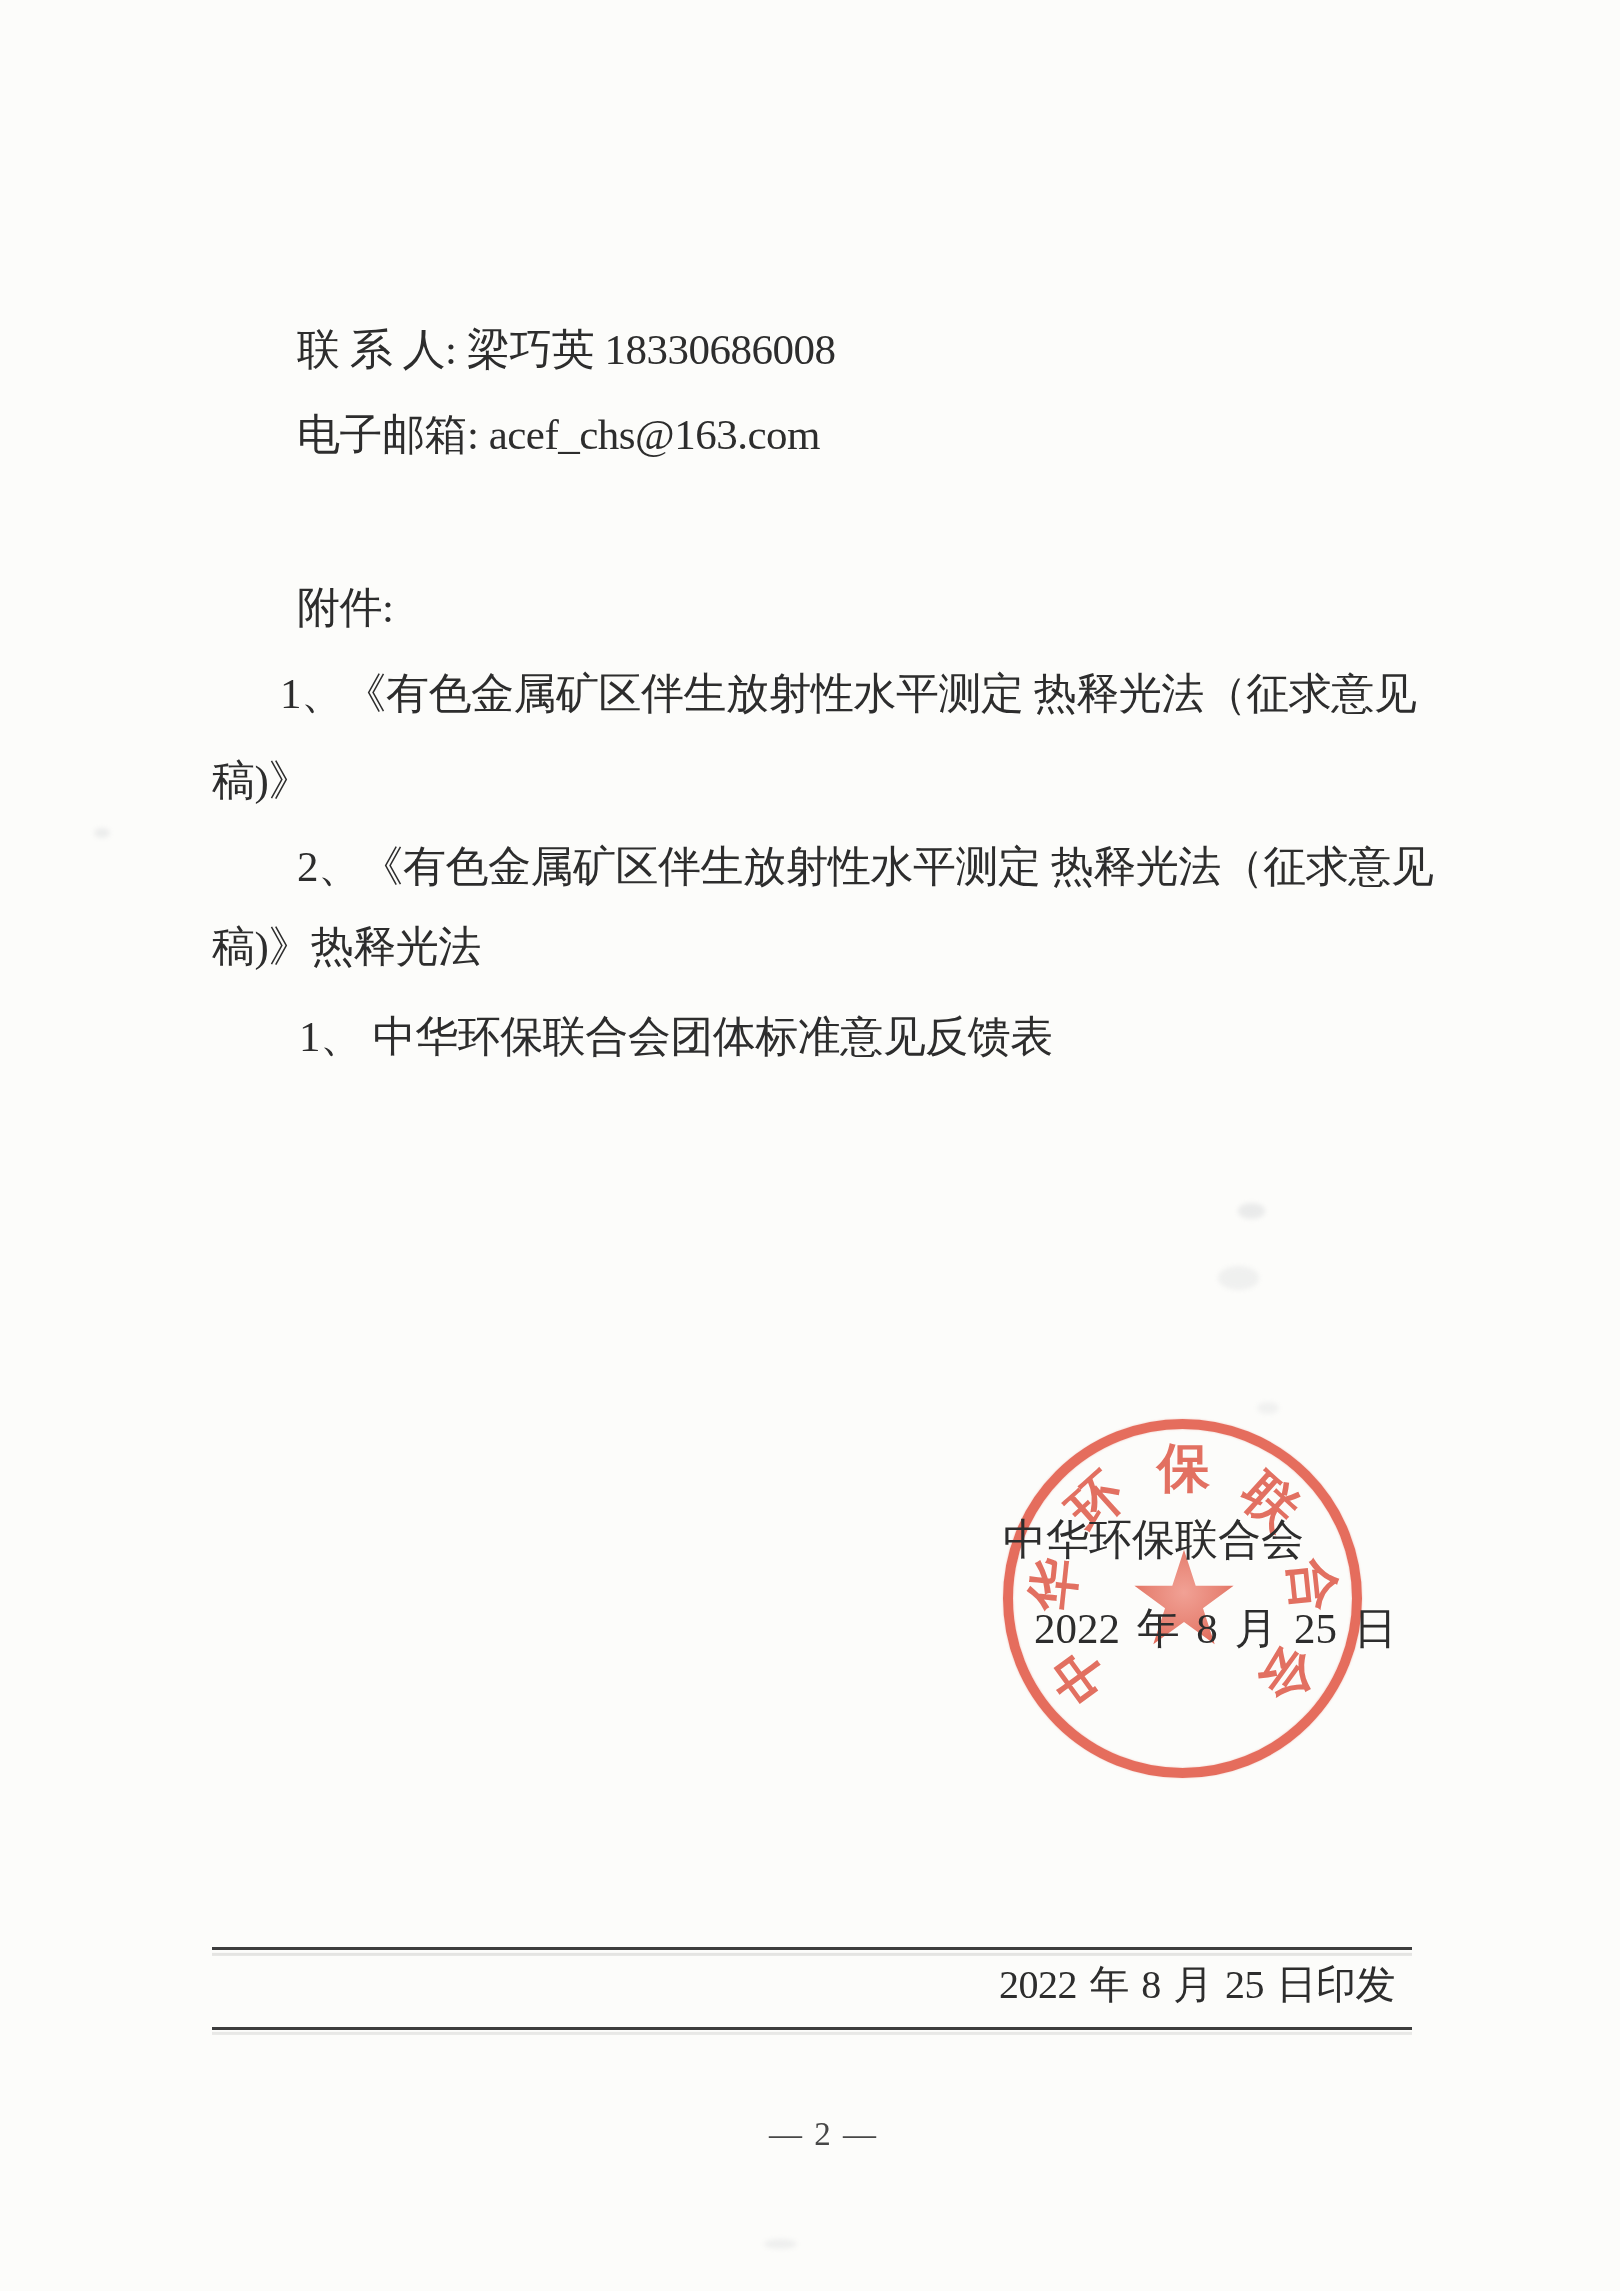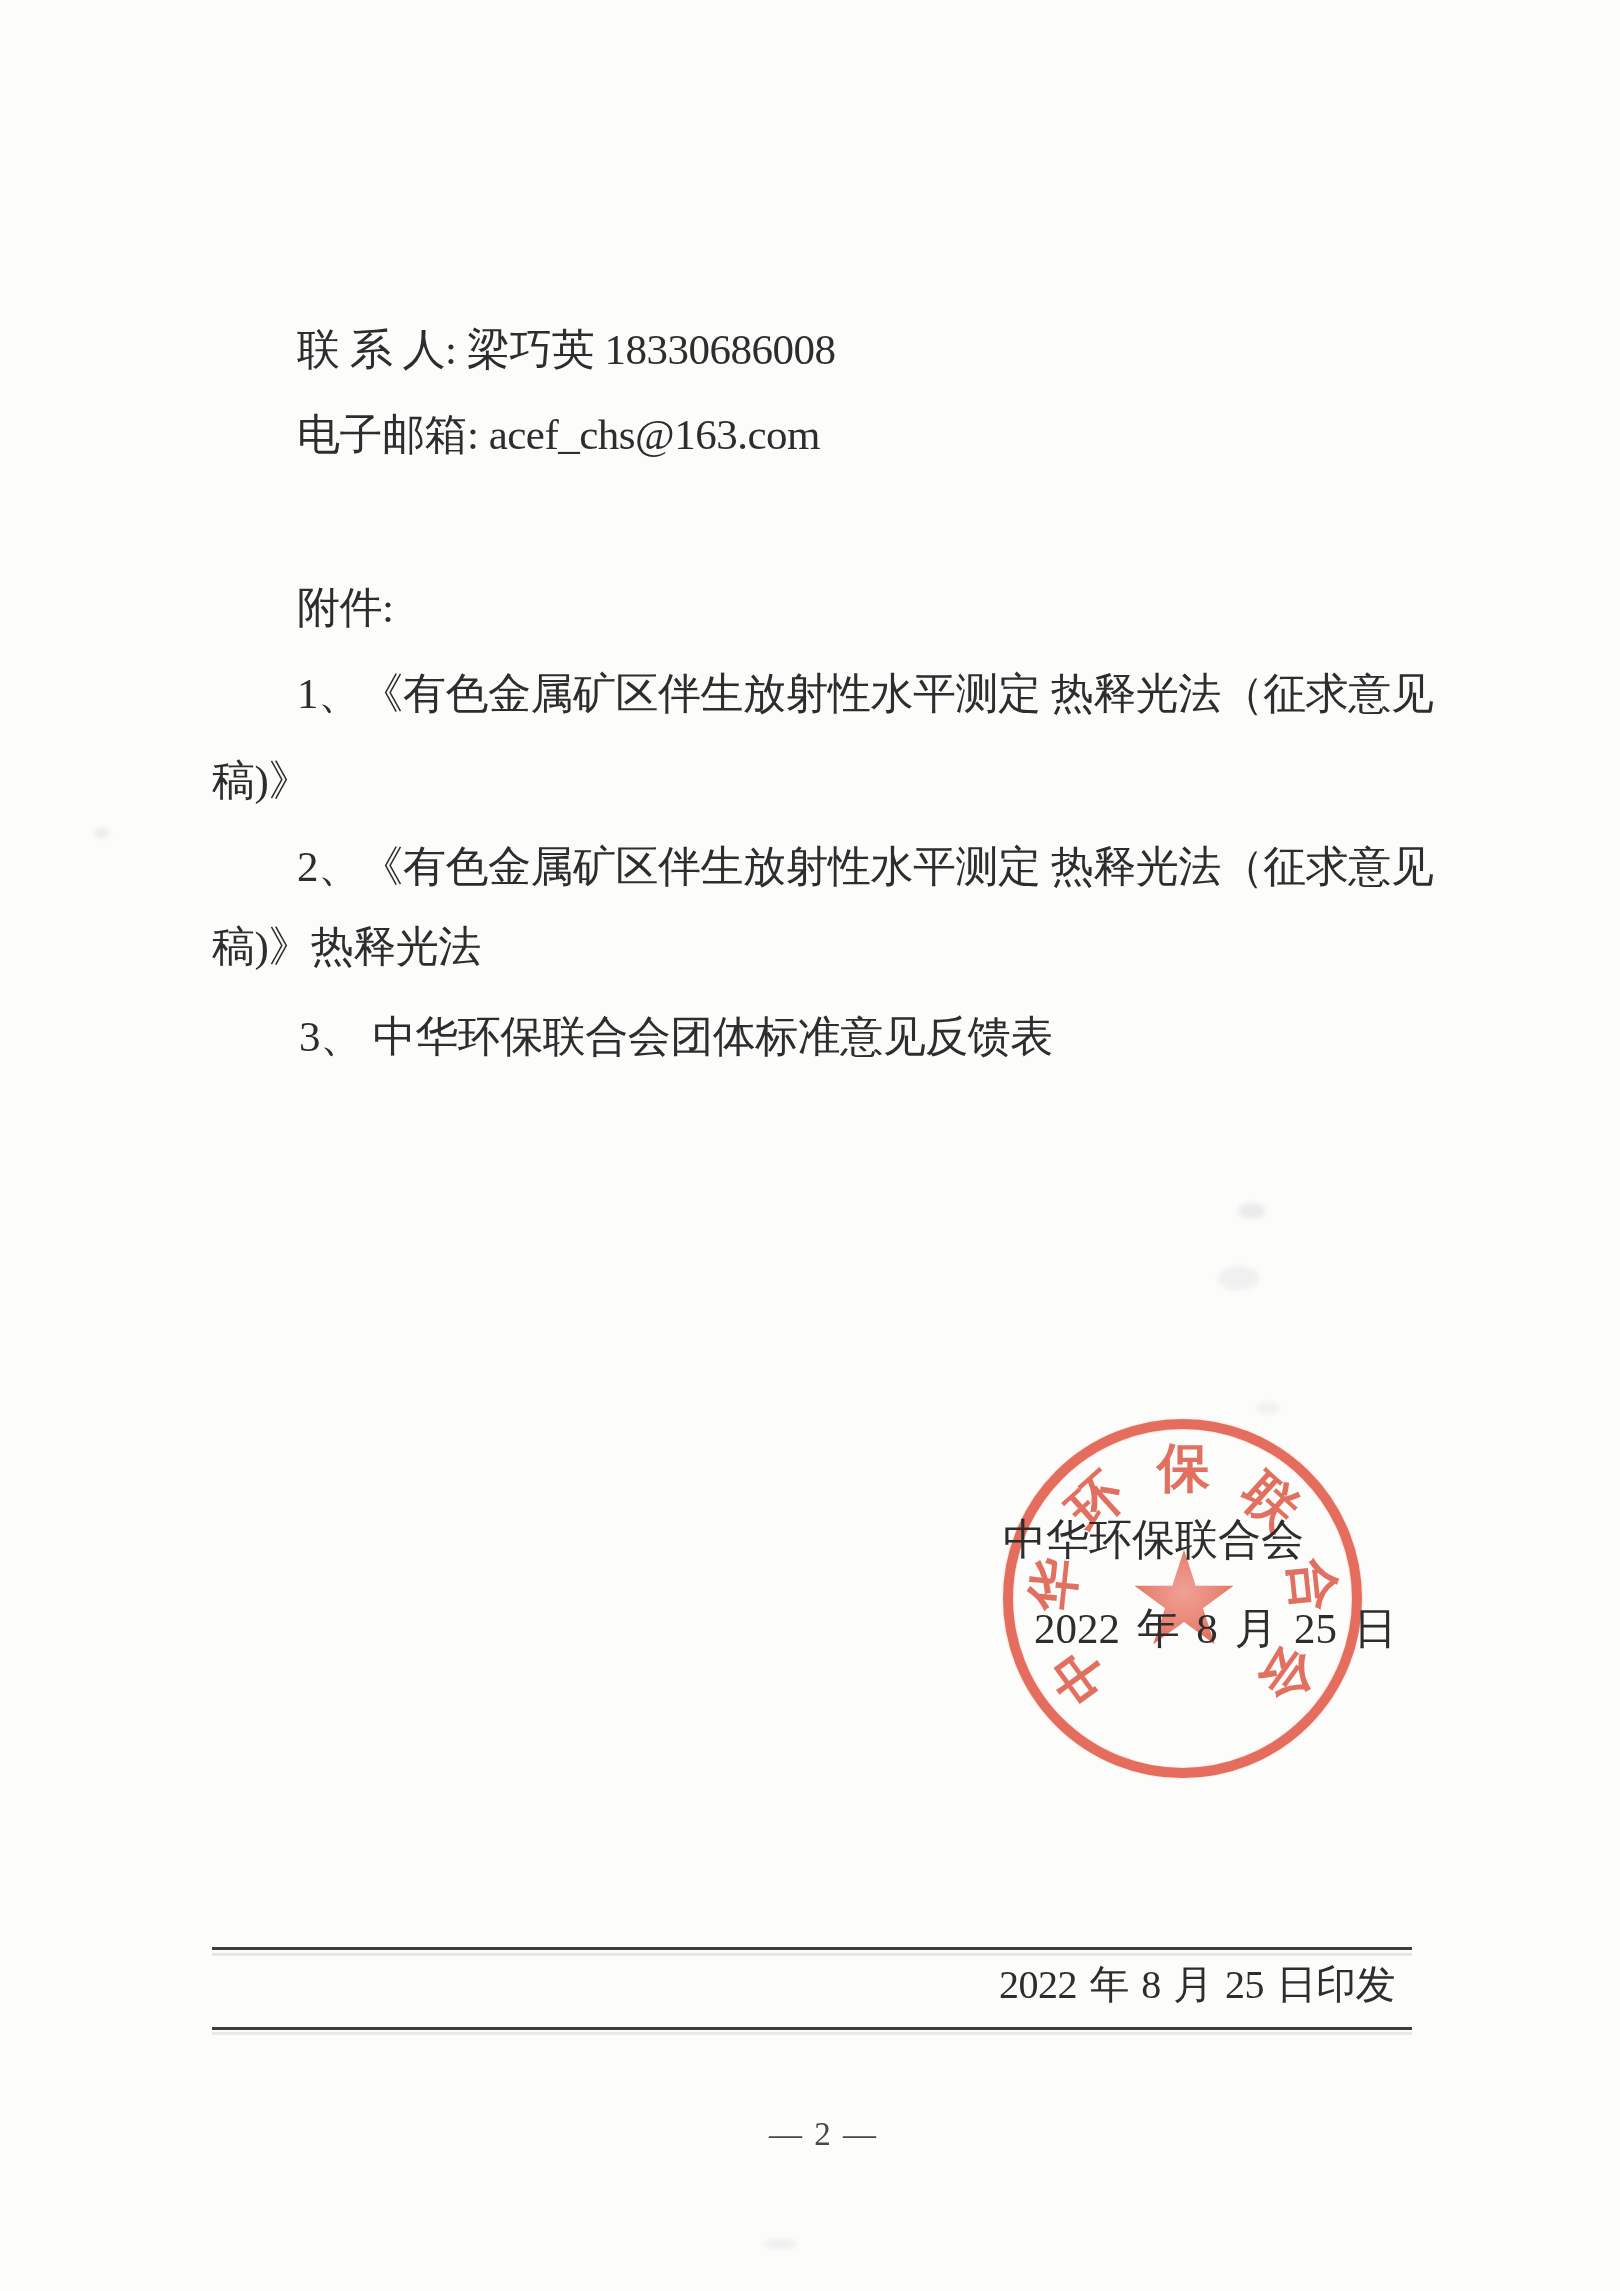--- a/index.html
+++ b/index.html
@@ -17,21 +17,21 @@
     font-size:43px;
     line-height:1.08;
     letter-spacing:-0.5px;
     white-space:pre;
     color:#2d2d2d;
   }
   
   .contact-person{left:297px;top:327px;}
   .contact-email{left:297px;top:412px;}
   .att-heading{left:297px;top:585px;}
-  .att1a{left:297px;top:671px;}
+  .att1a{left:280px;top:671px;}
   .att1b{left:212px;top:758px;}
   .att2a{left:297px;top:844px;}
   .att2b{left:212px;top:924px;}
   .att3{left:299px;top:1014px;}
 
   
   .sig-org{left:1003px;top:1517px;letter-spacing:0px;}
   .sig-date{left:988px;top:1606px;word-spacing:5.9px;letter-spacing:0px;margin-left:46px;}
 
   
@@ -81,21 +81,21 @@
 <div class="page">
 
   <div class="t contact-person">联 系 人: 梁巧英 18330686008</div>
   <div class="t contact-email">电子邮箱: acef_chs@163.com</div>
 
   <div class="t att-heading">附件:</div>
   <div class="t att1a">1、《有色金属矿区伴生放射性水平测定 热释光法（征求意见</div>
   <div class="t att1b">稿)》</div>
   <div class="t att2a">2、《有色金属矿区伴生放射性水平测定 热释光法（征求意见</div>
   <div class="t att2b">稿)》热释光法</div>
-  <div class="t att3">3、 中华环保联合会团体标准意见反馈表</div>
+  <div class="t att3">1、 中华环保联合会团体标准意见反馈表</div>
 
   <div class="stamp">
     <div class="stamp-ring"></div>
     <svg class="stamp-star" viewBox="-62 -62 124 124" xmlns="http://www.w3.org/2000/svg">
       <defs>
         <radialGradient id="starfill" cx="50%" cy="45%" r="65%">
           <stop offset="0%" stop-color="#ef9183" stop-opacity="0.85"></stop>
           <stop offset="55%" stop-color="#e4705f" stop-opacity="0.85"></stop>
           <stop offset="100%" stop-color="#dd5441" stop-opacity="0.9"></stop>
         </radialGradient>

